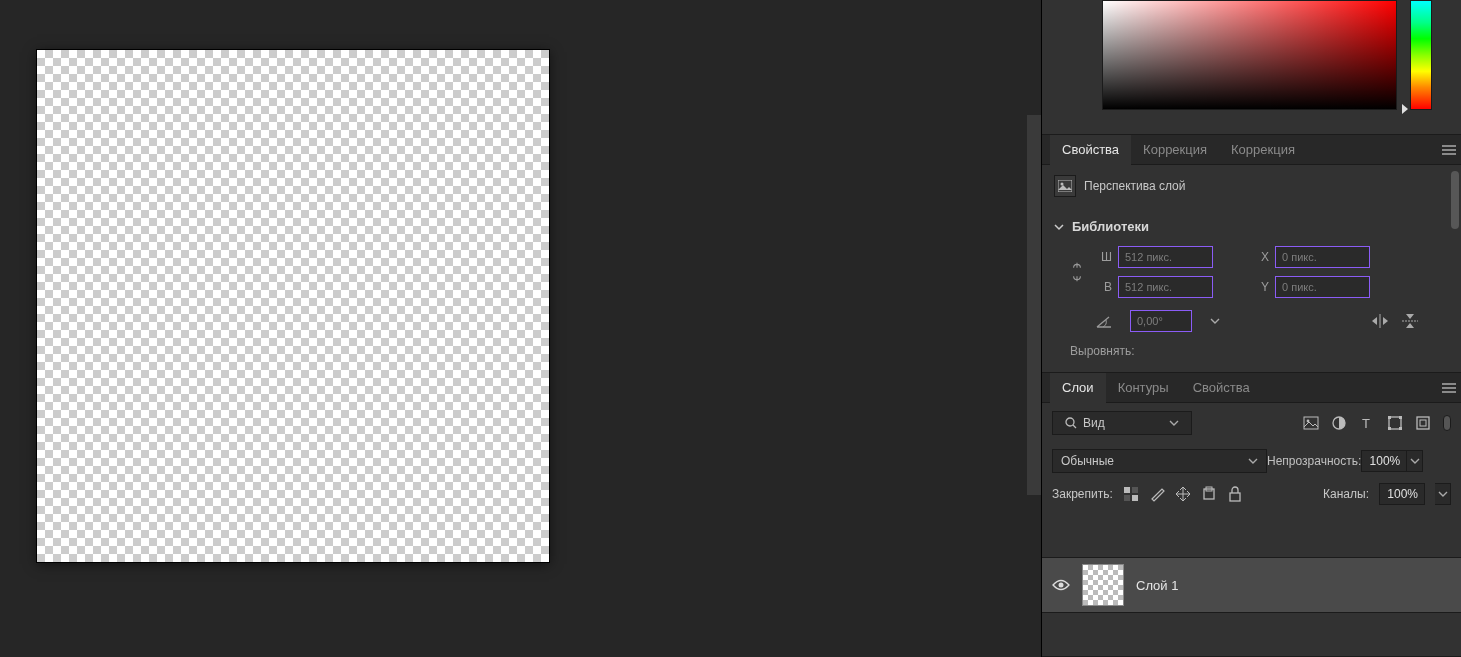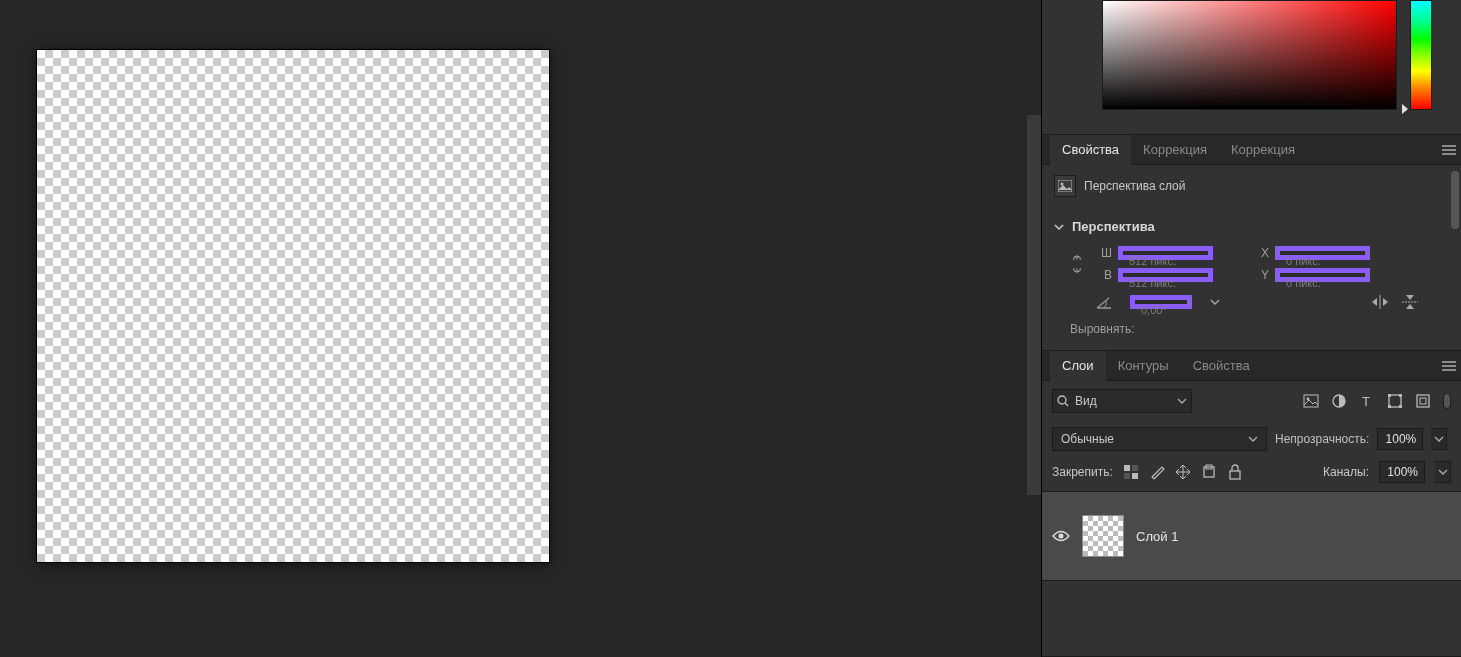--- a/index.html
+++ b/index.html
@@ -134,23 +134,23 @@
     grid-template-columns: 26px 22px 95px 40px 22px 95px;
     row-gap: 8px;
     align-items: center;
     padding: 4px 12px 12px 28px;
     color: #9d9d9d;
   }
   .link-icon { width: 14px; height: 22px; }
   .lbl { text-align: right; padding-right: 6px; color: #9d9d9d; }
   .field {
     background: #2a2a2a;
-    border: 5px solid #8b5cf6;
+    border: 1px solid #8b5cf6;
     color: #7d7d7d;
-    height: 14px;
+    height: 22px;
     line-height: 20px;
     padding: 0 6px;
     font-size: 11px;
   }
   .angle-row {
     display: flex; align-items: center; gap: 18px;
     padding: 0 12px 12px 54px;
   }
   .angle-icon { width: 16px; height: 14px; }
   .flip-icons { display: flex; gap: 12px; margin-left: auto; padding-right: 30px;}
@@ -171,33 +171,33 @@
   .layers-panel { flex: 1; display: flex; flex-direction: column; }
   .layers-topbar {
     display: flex; align-items: center; gap: 6px;
     padding: 8px 10px;
   }
   .filter-select {
     display: flex; align-items: center; gap: 6px;
     background: #2a2a2a;
     border: 1px solid #1b1b1b;
     height: 24px;
-    padding: 0 4px;
+    padding: 0 12px;
     width: 140px;
     cursor: pointer;
   }
   .filter-select .chevdn { margin-left: auto; }
   .filter-icons { display: flex; gap: 12px; margin-left: auto; align-items: center; }
   .filter-icons svg { width: 16px; height: 16px; }
   .pill {
     width: 8px; height: 16px; border-radius: 4px;
     background: #555; border: 1px solid #1b1b1b;
   }
   .blend-row {
-    display: flex; align-items: center; gap: 8px;
+    display: flex; align-items: center; 
     padding: 6px 10px;
   }
   .blend-select {
     flex: 1;
     display: flex; align-items: center;
     background: #2a2a2a;
     border: 1px solid #1b1b1b;
     height: 24px;
     padding: 0 8px;
     cursor: pointer;
@@ -225,23 +225,24 @@
   .lock-row {
     display: flex; align-items: center; gap: 10px;
     padding: 4px 10px 8px 10px;
   }
   .lock-icons { display: flex; gap: 10px; align-items: center; }
   .lock-icons svg { width: 16px; height: 16px; }
   .layer-list { flex: 1; }
   .layer-item {
     display: flex; align-items: center; gap: 12px;
     background: #4a4a4a;
-    padding: 23px 10px;
+    padding: 6px 10px;
     border-top: 1px solid #1b1b1b;
     border-bottom: 1px solid #1b1b1b;
+    margin-top: 44px;
   }
   .eye { width: 18px; height: 14px; cursor: pointer; }
   .layer-thumb {
     width: 42px; height: 42px;
     border: 1px solid #888;
     background-color: #fff;
     background-image:
       linear-gradient(45deg, #bbb 25%, transparent 25%, transparent 75%, #bbb 75%),
       linear-gradient(45deg, #bbb 25%, transparent 25%, transparent 75%, #bbb 75%);
     background-size: 10px 10px;
@@ -289,21 +290,21 @@
             </svg>
         </div>
         <span>Перспектива слой</span>
       </div>
     </div>
 
     <div class="section-header">
       <svg class="chev" viewBox="0 0 10 10">
           <path d="M1 3 L5 7 L9 3" fill="none" stroke="#ccc" stroke-width="1.5"></path>
         </svg>
-      <span class="section-title">Перспектива</span>
+      <span class="section-title">Библиотеки</span>
     </div>
 
     <div class="props-grid">
       <div style="grid-row: span 2; display:flex; align-items:center;">
         <svg class="link-icon" viewBox="0 0 14 26">
             <path d="M7 2 v6 M7 18 v6 M3 8 a4 4 0 0 1 8 0 M3 18 a4 4 0 0 0 8 0" fill="none" stroke="#999" stroke-width="1.3"></path>
           </svg>
       </div>
       <div class="lbl">Ш</div>
       <div class="field">512 пикс.</div>

